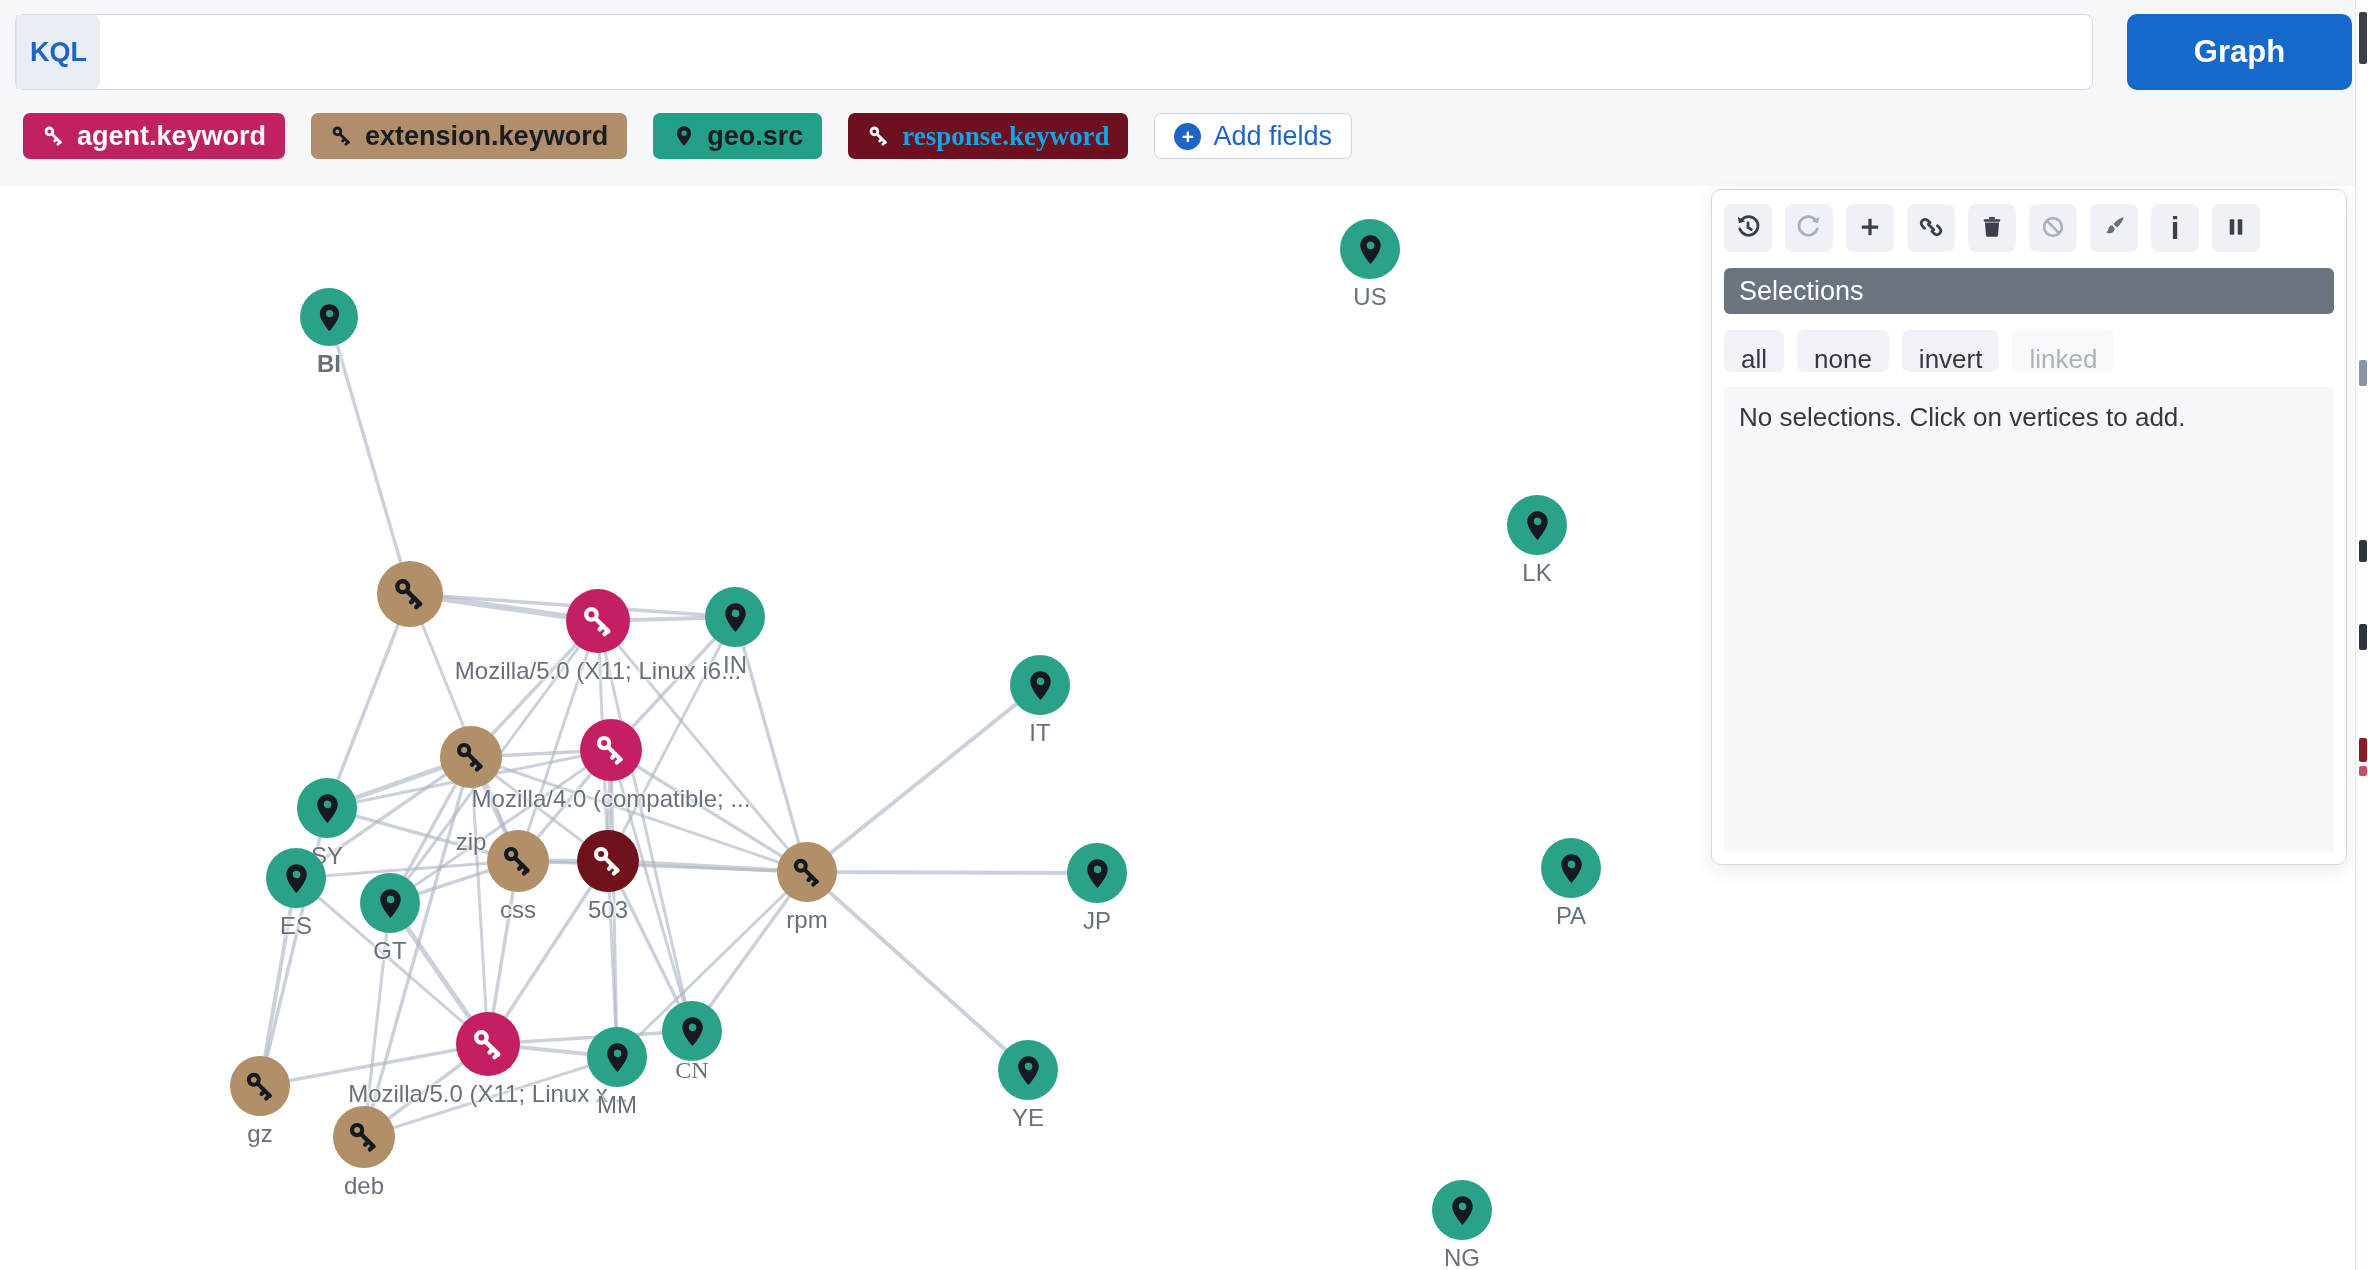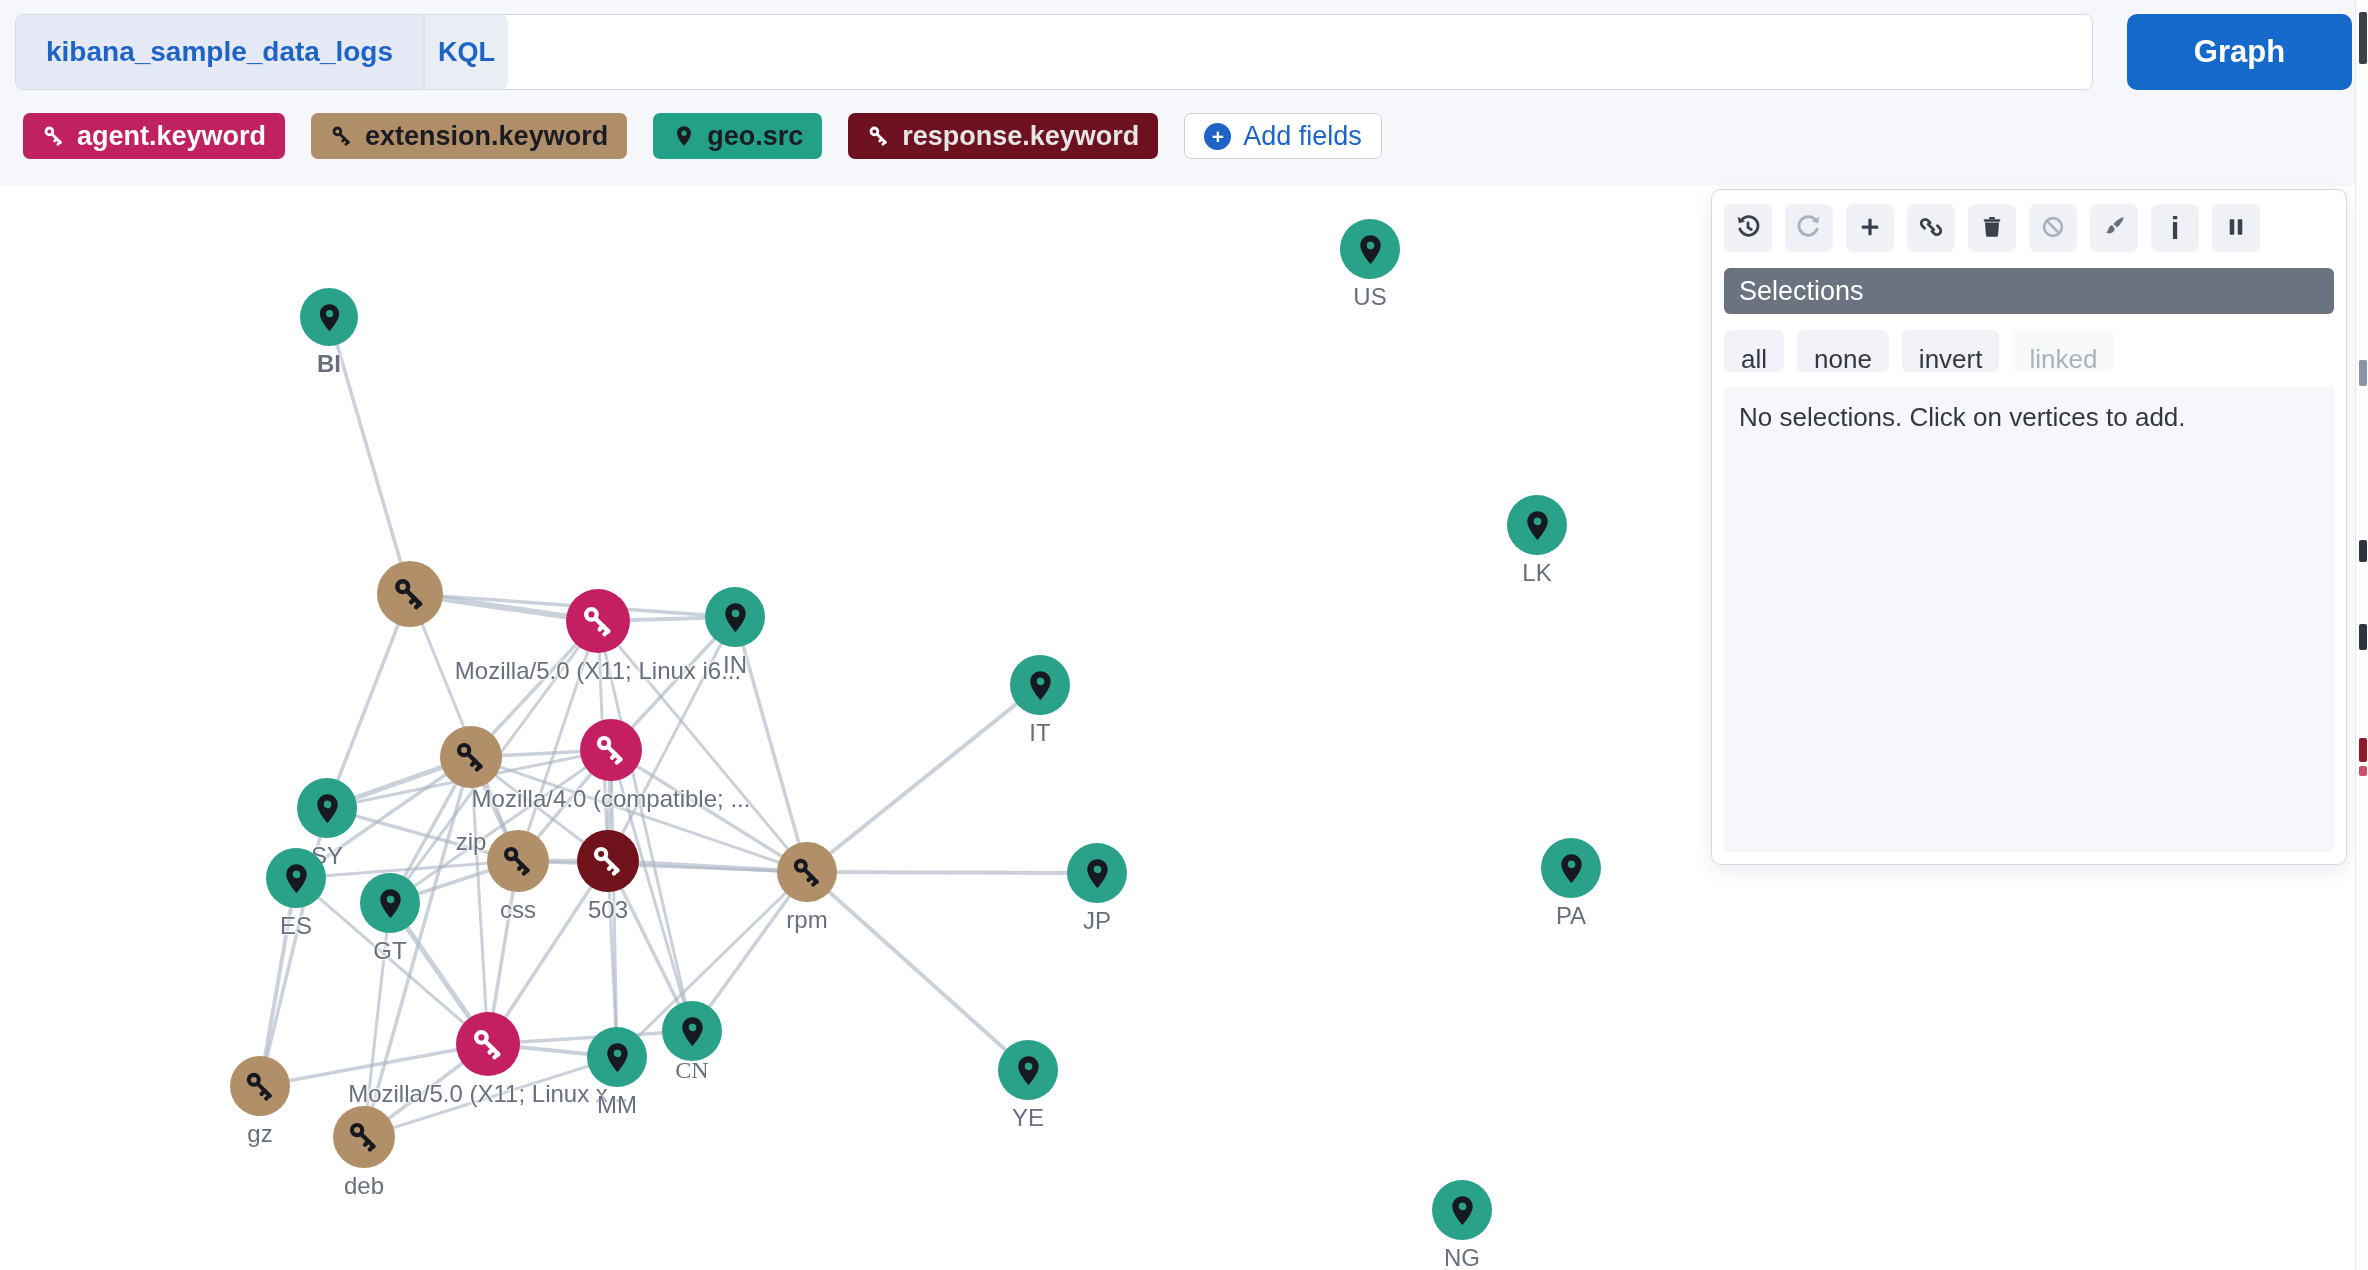--- a/index.html
+++ b/index.html
@@ -405,23 +405,20 @@
           <svg width="35" height="35" viewBox="0 0 24 24">
             <path fill="#16191f" d="M12 2.3c-3.9 0-7 3.1-7 6.9 0 5.1 7 12.7 7 12.7s7-7.6 7-12.7c0-3.8-3.1-6.9-7-6.9zm0 9.5a2.6 2.6 0 1 1 .1-5.2 2.6 2.6 0 0 1-.1 5.2z"></path>
           </svg>
         </span>
       </div>
       <div class="glabel" style="left: 1282px; top: 1244px;">NG</div>
     </div>
 </div>
 
 <div class="searchwrap">
-  <div class="index-badge">
-    <span>kibana_sample_data_logs</span>
-  </div>
   <button class="kql-btn">KQL</button>
 </div>
 <button class="graph-btn">Graph</button>
 
 <div class="fields-row">
   <span id="field-badges" style="display:flex;gap:26px;align-items:center;">
       <div class="fbadge" style="background: rgb(192, 33, 96); color: rgb(255, 255, 255);">
         <span>
           <svg width="24" height="24" viewBox="0 0 24 24">
             <g fill="none" stroke="#ffffff" stroke-width="2.8" stroke-linecap="round">
@@ -448,21 +445,21 @@
         <span>extension.keyword</span>
       </div>
       <div class="fbadge" style="background: rgb(35, 160, 136); color: rgb(26, 28, 33);">
         <span>
           <svg width="24" height="24" viewBox="0 0 24 24">
             <path fill="#1a1c21" d="M12 2.3c-3.9 0-7 3.1-7 6.9 0 5.1 7 12.7 7 12.7s7-7.6 7-12.7c0-3.8-3.1-6.9-7-6.9zm0 9.5a2.6 2.6 0 1 1 .1-5.2 2.6 2.6 0 0 1-.1 5.2z"></path>
           </svg>
         </span>
         <span>geo.src</span>
       </div>
-      <div class="fbadge" style="background: rgb(109, 16, 31); color: #e5e5e5;">
+      <div class="fbadge" style="background: rgb(109, 16, 31); color: #0ea5e9; font-family: Liberation Serif, serif;">
         <span>
           <svg width="24" height="24" viewBox="0 0 24 24">
             <g fill="none" stroke="#ffffff" stroke-width="2.8" stroke-linecap="round">
               <circle cx="7.4" cy="7.4" r="3.4"></circle>
               <path d="M10.2 10.2l8.2 8.2"></path>
               <path d="M14.9 14.9l-2.2 2.2"></path>
               <path d="M18.1 18.1l-2.2 2.2"></path>
             </g>
           </svg>
         </span>

